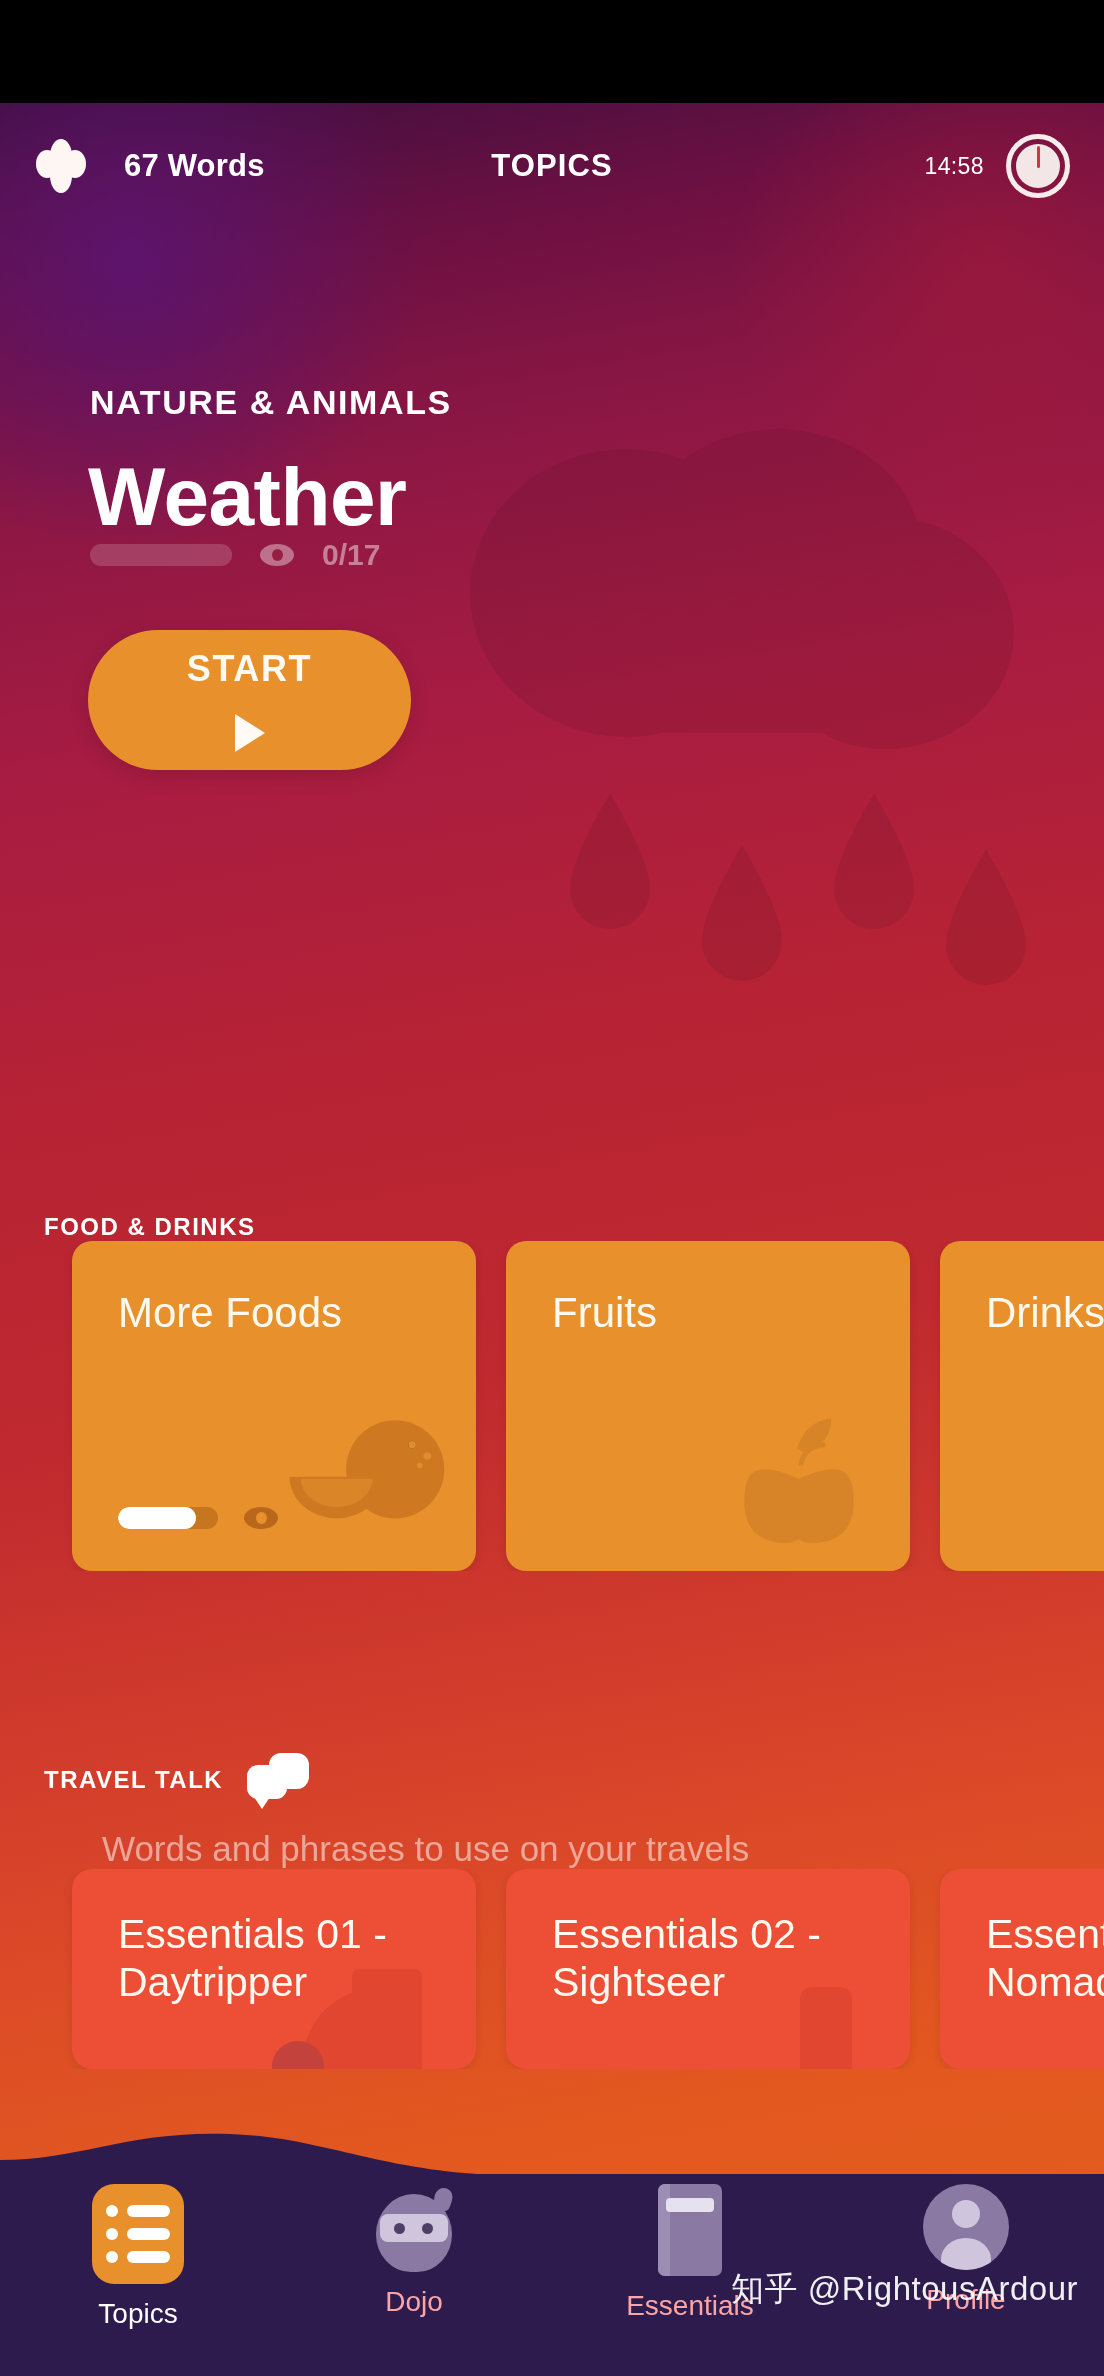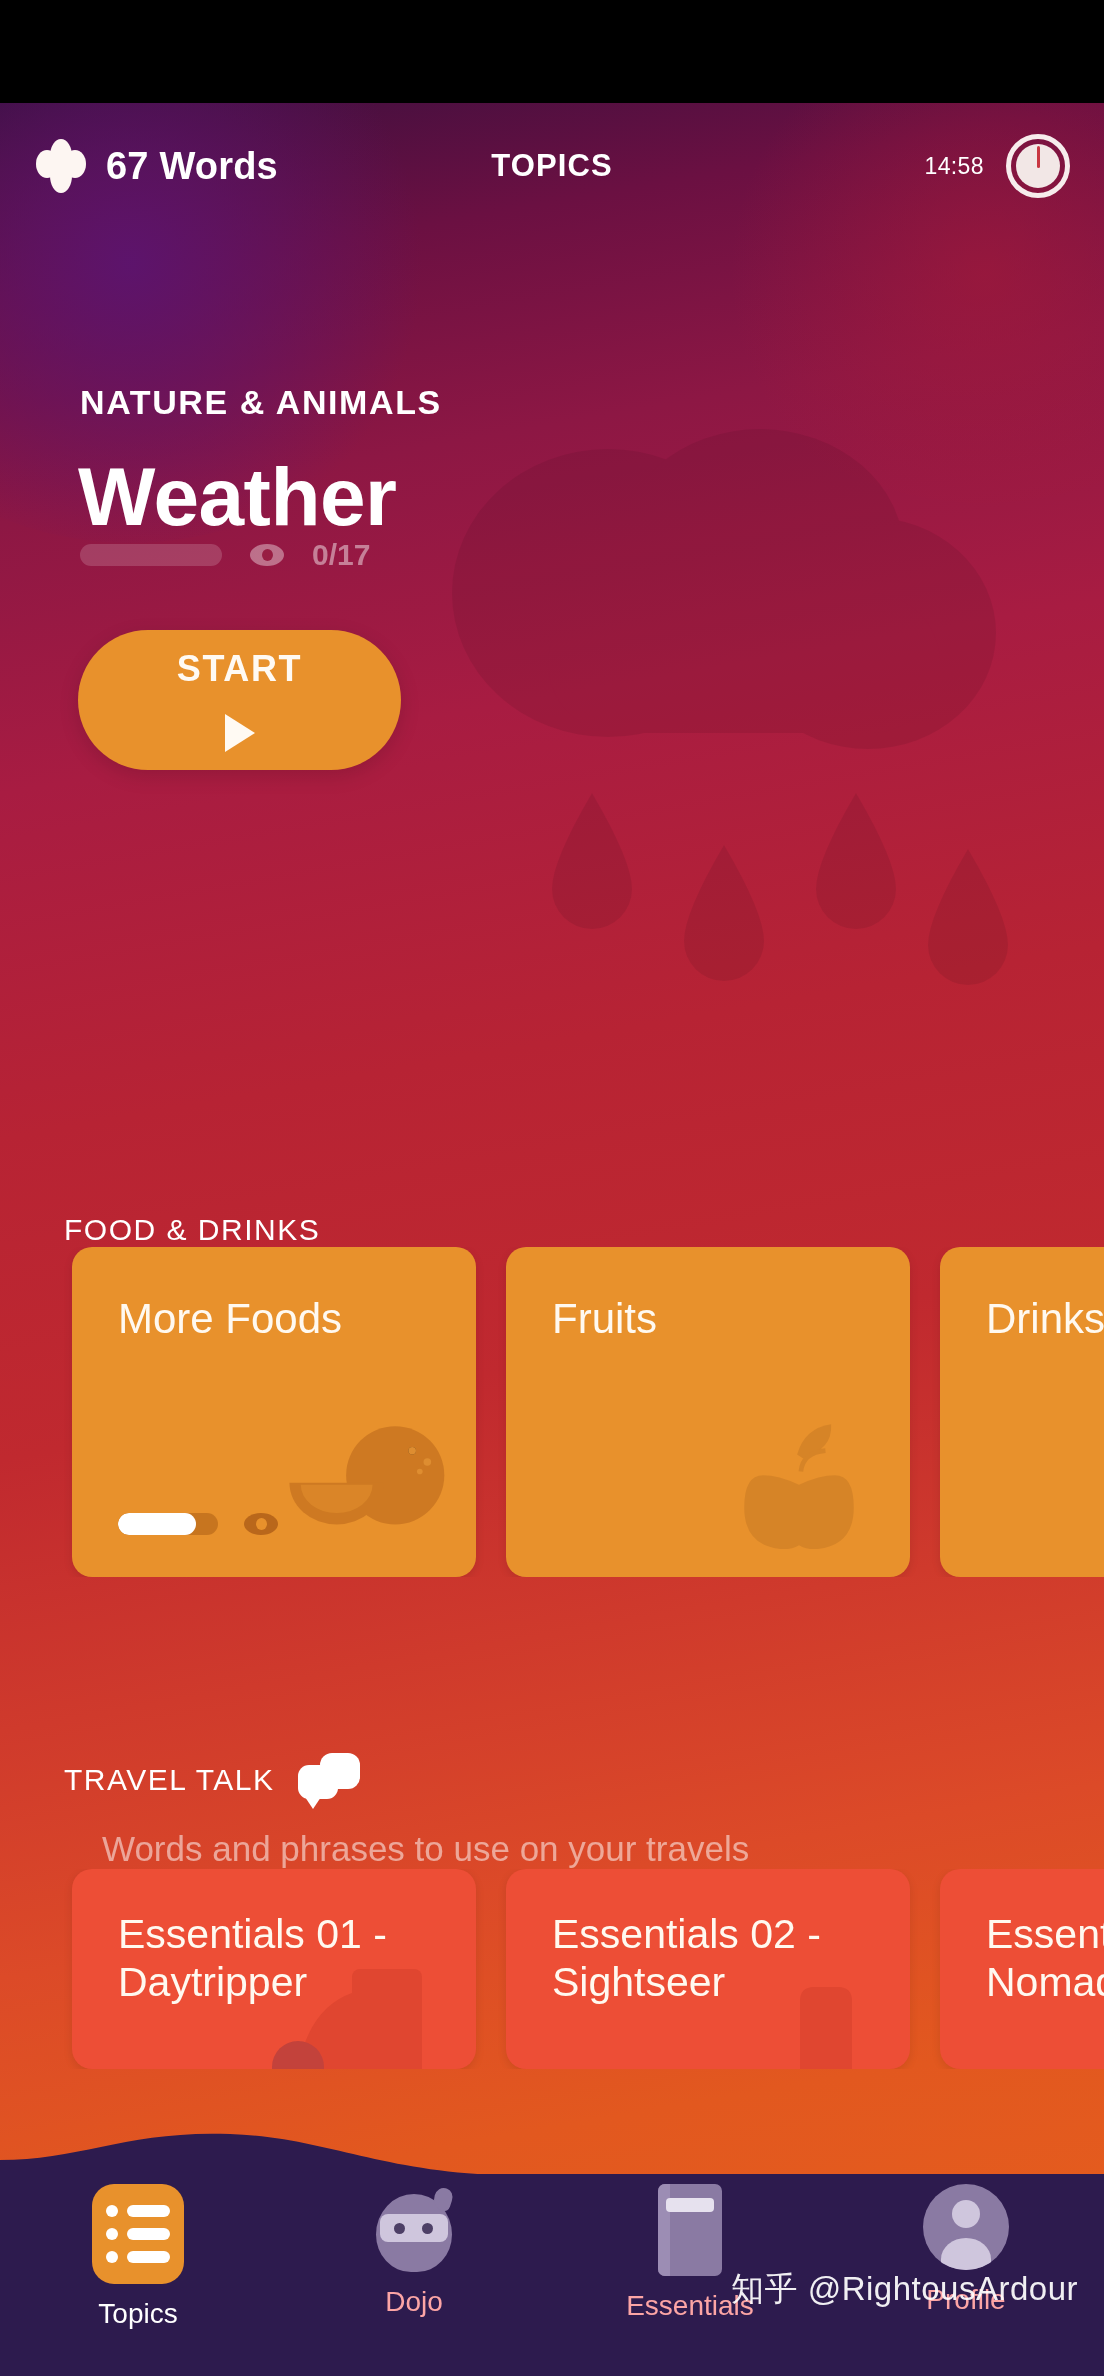--- a/index.html
+++ b/index.html
@@ -63,21 +63,21 @@
   }
   .logo .p-top    { top:0px;  left:16px; }
   .logo .p-bottom { bottom:0px; left:16px; transform:rotate(180deg); }
   .logo .p-left   { left:-1px; top:14px; width:28px; height:22px;
                     border-radius:50% 50% 50% 50% / 50% 50% 50% 50%;
                     transform:rotate(-90deg); }
   .logo .p-right  { right:-1px; top:14px; width:28px; height:22px;
                     border-radius:50%;
                     transform:rotate(90deg); }
   .word-count {
-    color:#fff; font-size:38px; font-weight:700; letter-spacing:.2px;
+    color:#fff; font-size:31px; font-weight:700; letter-spacing:.2px;margin-left:18px;
   }
   .topbar-title {
     position:absolute; left:0; right:0; text-align:center;
     color:#fff; font-size:31px; font-weight:700; letter-spacing:1.1px;
     pointer-events:none;
   }
   .topbar-right {
     margin-left:auto; display:flex; align-items:center; gap:22px; z-index:3;
   }
   .clock { color:#fff; font-size:23px; font-weight:400; letter-spacing:.4px; }
@@ -89,21 +89,21 @@
   .timer-ring::after {
     content:""; width:44px; height:44px; border-radius:50%;
     background:#f2e7e6;
   }
   .timer-ring .needle {
     position:absolute; width:3px; height:22px; background:#c93742;
     top:7px; left:50%; margin-left:-1.5px; z-index:2; border-radius:2px;
   }
 
   
-  .hero { position:absolute; top:280px; left:0; width:968px;padding-left:8px; }
+  .hero { position:absolute; top:280px; left:18px; width:968px; }
   .hero-art {
     position:absolute; top:-30px; right:-40px; width:640px; height:640px;
     opacity:.11; pointer-events:none;
   }
   .kicker {
     padding-left:72px; color:#fff; font-size:34px; font-weight:700;
     letter-spacing:1.6px;
   }
   .hero-title {
     padding-left:70px; color:#fff; font-size:82px; font-weight:800;
@@ -144,22 +144,22 @@
   .start-label {
     color:#fffaf3; font-size:36px; font-weight:800; letter-spacing:1.6px;
   }
   .play-tri {
     width:0; height:0; border-left:30px solid #fffaf3;
     border-top:19px solid transparent; border-bottom:19px solid transparent;
   }
 
   
   .sec-head {
-    color:#fff; font-size:30px; font-weight:400; letter-spacing:1.5px;
-    padding-left:64px; display:flex; align-items:center; gap:24px;
+    color:#fff; font-size:24px; font-weight:700; letter-spacing:1.5px;
+    padding-left:44px; display:flex; align-items:center; gap:24px;
   }
   .sec-sub {
     padding-left:102px; margin-top:22px; font-size:35px; font-weight:400;
     color:rgba(255,255,255,.52);
   }
 
   
   .bubbles { position:relative; width:62px; height:54px; flex:none; }
   .bub-b {
     position:absolute; right:0; top:0; width:40px; height:36px;

